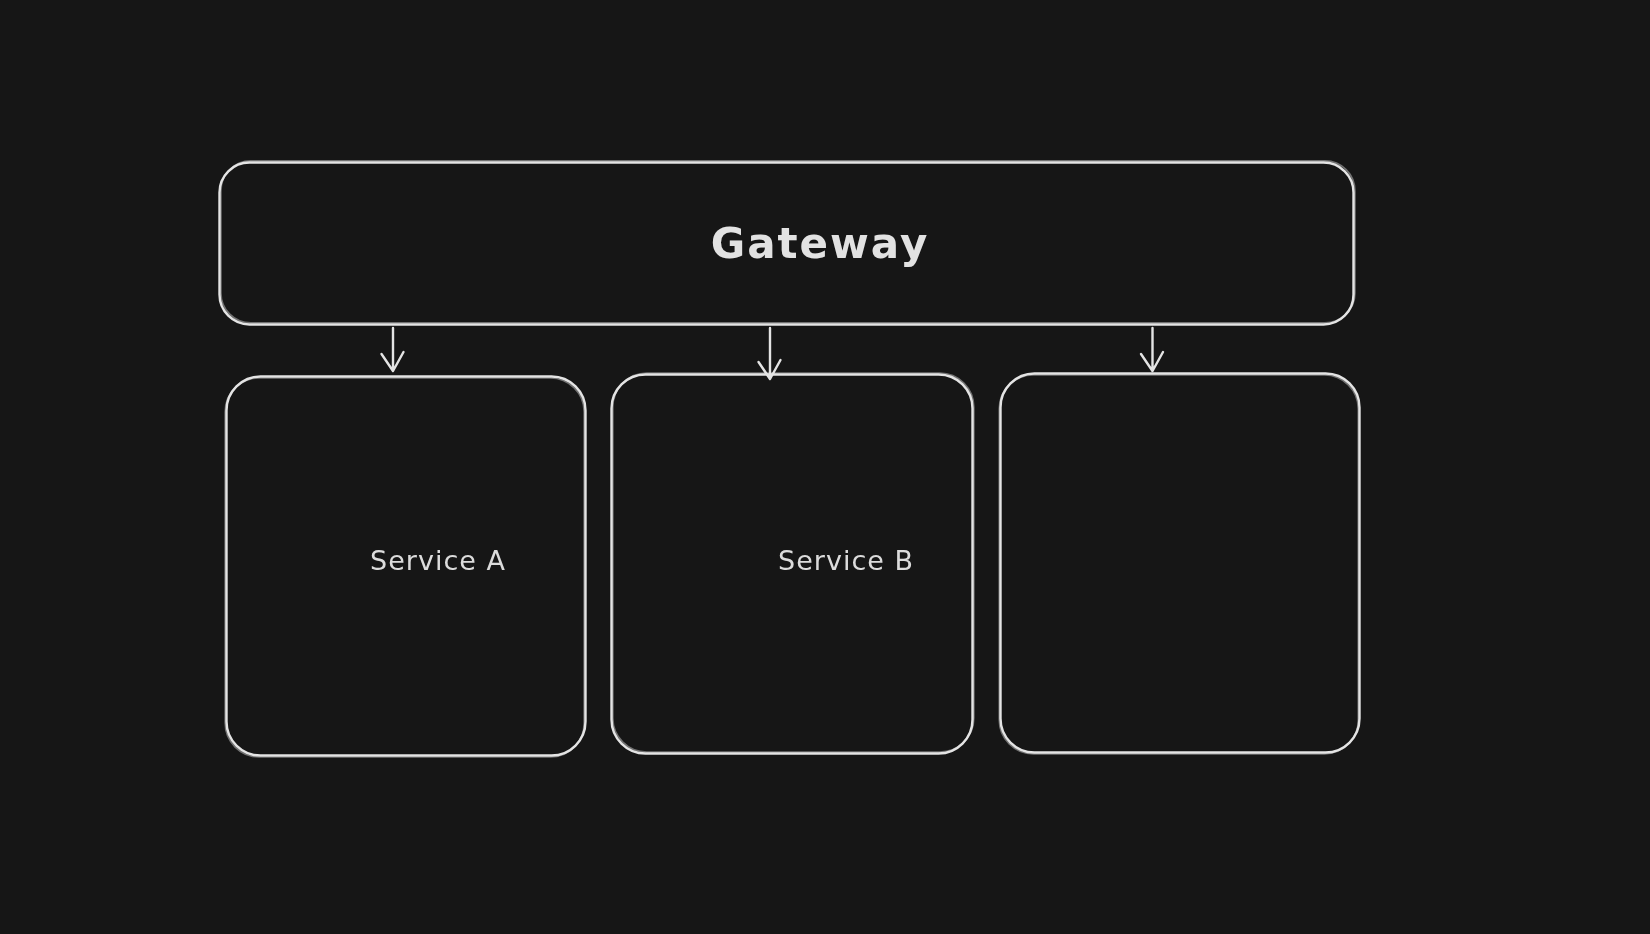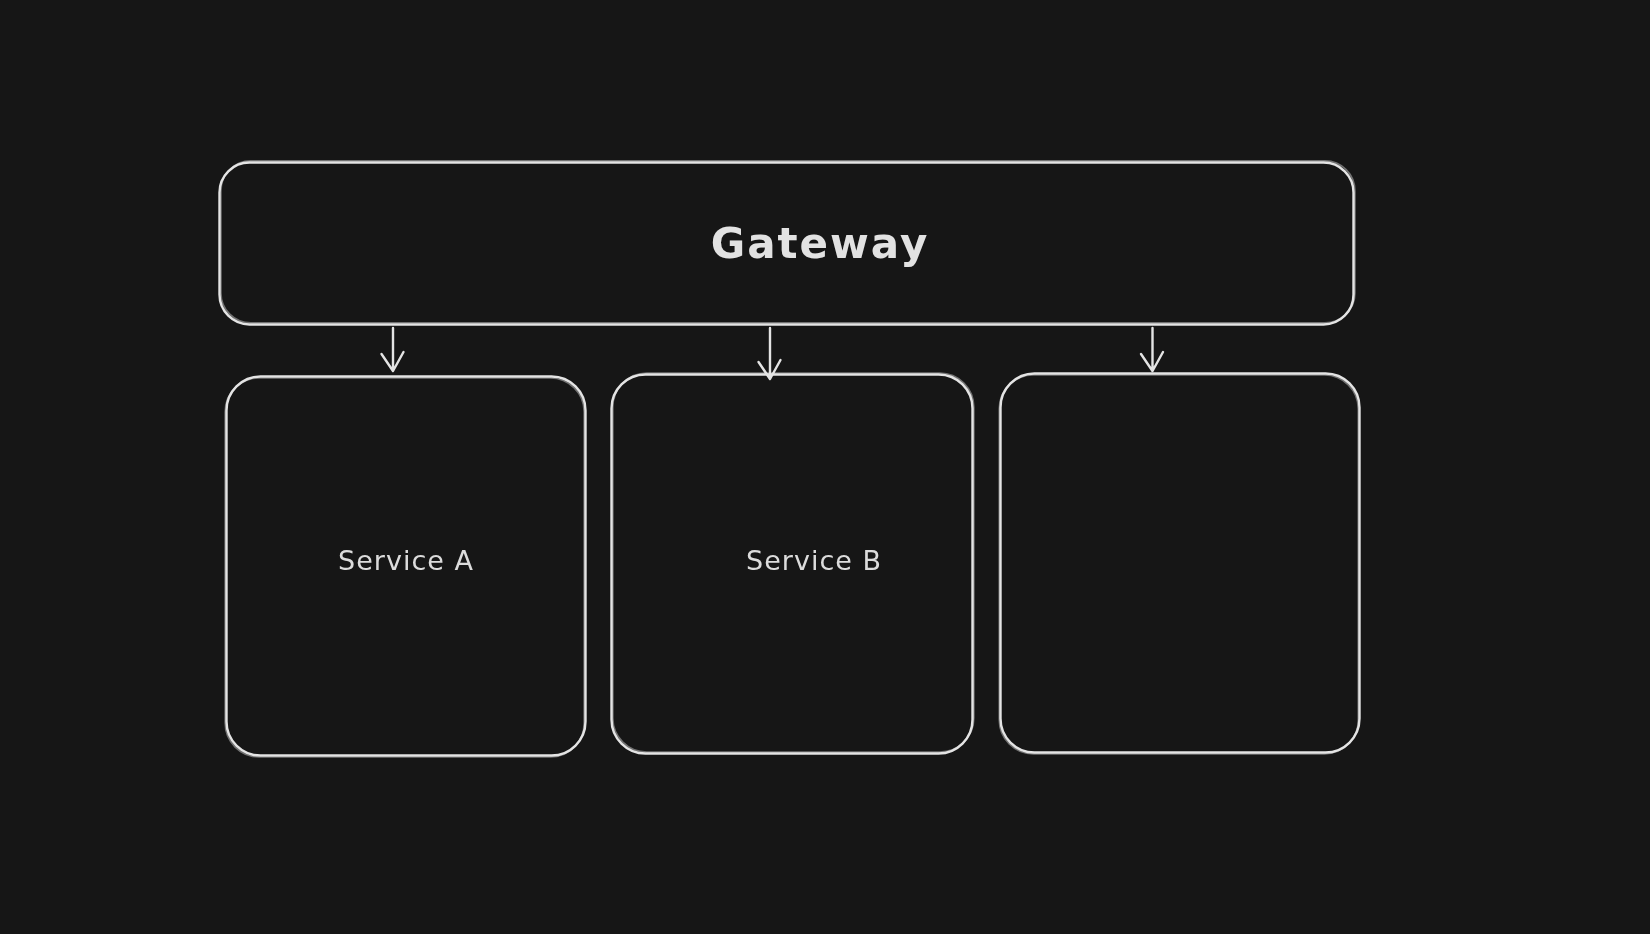--- a/index.html
+++ b/index.html
@@ -55,20 +55,21 @@
     font-weight: 700;
     letter-spacing: 2px;
     color: #e2e2e2;
   }
   .node-label.service {
     top: 376px;
     height: 368px;
     font-size: 27px;
     font-weight: 400;
     letter-spacing: 1px;
+    margin-left: 32px;
   }
   .node-label.service-a { left: 226px;  width: 360px; }
   .node-label.service-b { left: 611px;  width: 406px; }
   .node-label.service-c { left: 1000px; width: 360px; }
 </style>
 </head>
 <body>
 
 <div id="stage">
 

